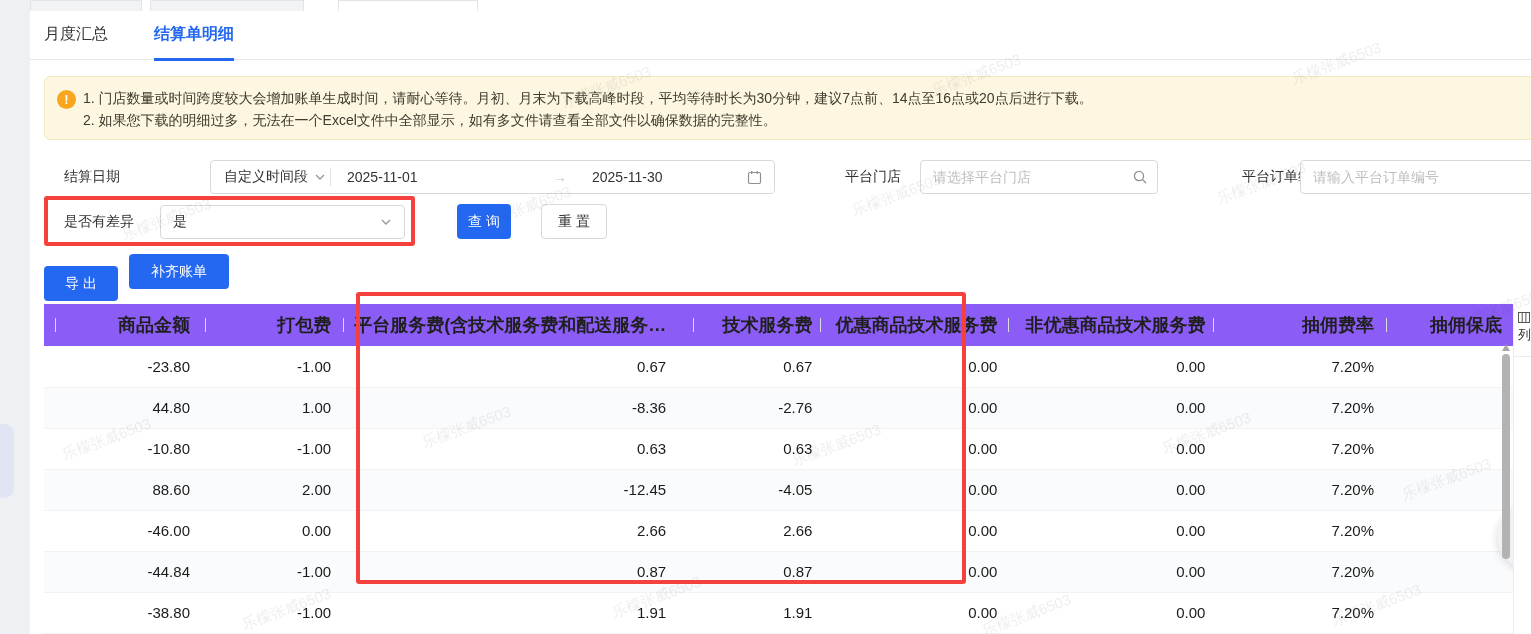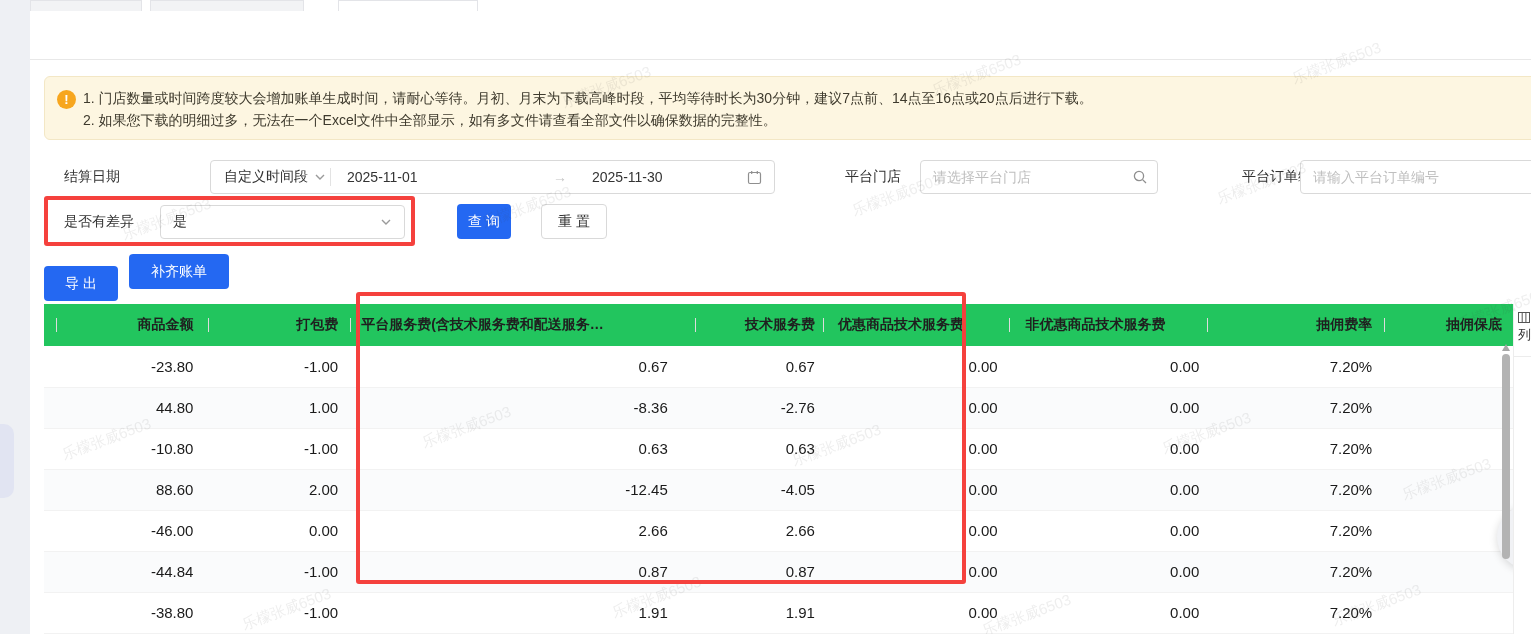--- a/index.html
+++ b/index.html
@@ -42,21 +42,21 @@
   .tinput::placeholder{color:#bfbfbf;}
   .icon-abs{position:absolute;pointer-events:none;}
   .selectbox{justify-content:space-between;padding:0 12px;}
   .btn{box-sizing:border-box;height:35px;border-radius:4px;font-size:14px;display:flex;align-items:center;
        justify-content:center;cursor:pointer;white-space:nowrap;border:1px solid transparent;}
   .btn.primary{background:var(--accent);color:#fff;}
   .btn.plain{background:#fff;border-color:#d9d9d9;color:#333;}
   
   .tablewrap{position:absolute;left:44px;top:304px;width:1470px;overflow:hidden;}
   table{border-collapse:collapse;table-layout:fixed;}
-  th{background:#22c55e;height:42px;font-size:14px;color:#1f1f1f;font-weight:bold;position:relative;
+  th{background:#8b5cf6;height:42px;font-size:18px;color:#1f1f1f;font-weight:bold;position:relative;
      white-space:nowrap;overflow:hidden;box-sizing:border-box;}
   th .sep{position:absolute;right:0;top:14px;width:1px;height:14px;background:#dcdcdc;}
   td{height:41px;font-size:15px;color:#1a1a1a;border-bottom:1px solid #f2f2f2;white-space:nowrap;
      box-sizing:border-box;}
   tr.even td{background:#fafbfc;}
   .al{text-align:left;} .ar{text-align:right;}
   
   .rail{position:absolute;left:1513px;top:304px;bottom:0;width:18px;background:#fff;border-left:1px solid #ededed;z-index:3;}
   .rail .grid-ic{display:block;margin:8px 0 2px 4px;}
   .rail .rail-label{font-size:13px;color:#333;margin-left:4px;}
@@ -81,20 +81,24 @@
 
   <div class="left-gutter"></div>
 
   <div class="toptab-strip">
     <div class="toptab">新零售首页</div>
     <div class="toptab">乐檬中台系统设置</div>
     <div class="toptab active">饿了么开支对账</div>
   </div>
 
   <div class="subtab-divider"></div>
+  <div class="subtabs">
+    <div class="subtab">月度汇总</div>
+    <div class="subtab active">结算单明细</div>
+  </div>
 
   <div class="notice">
     <span class="warn-icon">!</span>
     <div>1. 门店数量或时间跨度较大会增加账单生成时间，请耐心等待。月初、月末为下载高峰时段，平均等待时长为30分钟，建议7点前、14点至16点或20点后进行下载。</div>
     <div>2. 如果您下载的明细过多，无法在一个Excel文件中全部显示，如有多文件请查看全部文件以确保数据的完整性。</div>
   </div>
 
   <div class="frow" style="left:0;top:160px;width:1531px;height:34px;">
     <span class="flabel" style="position:absolute;left:64px;">结算日期</span>
 

